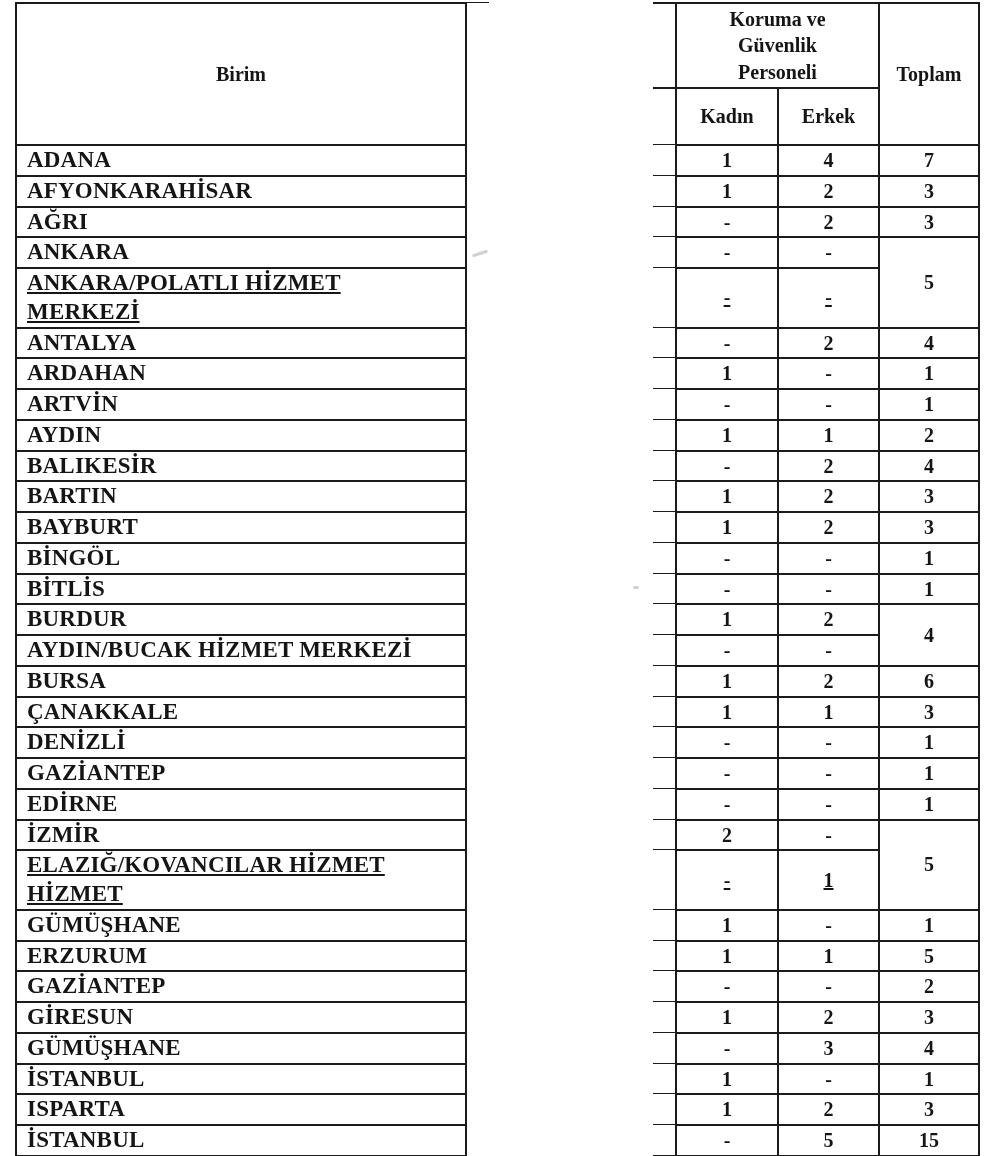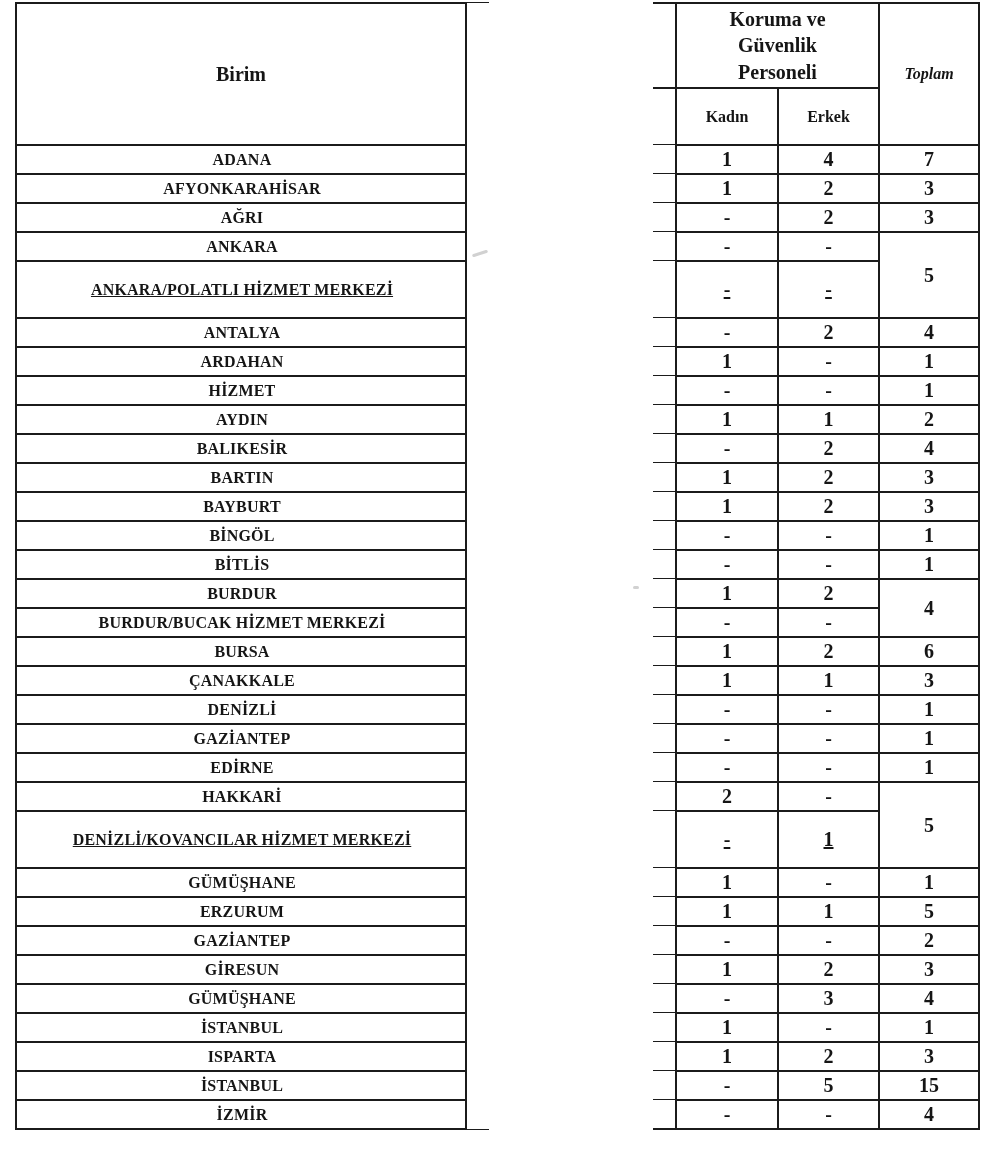--- a/index.html
+++ b/index.html
@@ -53,33 +53,32 @@
     margin-top: 24px;
   }
   th.group {
     font-size: 20px;
     text-align: center;
     vertical-align: middle;
     padding: 2px 26px;
     line-height: 1.32;
   }
   th.sub {
-    font-size: 16px;
+    font-size: 20px;
     text-align: center;
     vertical-align: middle;
   }
   th.toplam {
-    font-size: 16px;
-    text-align: center;
-    vertical-align: middle;
-    font-style: italic;
+    font-size: 20px;
+    text-align: center;
+    vertical-align: middle;
   }
   td.name {
-    font-size: 16px;
-    text-align: center;
+    font-size: 23px;
+    text-align: left;
     vertical-align: middle;
     padding: 0 8px 0 10px;
     line-height: 1.25;
     letter-spacing: 0.2px;
     white-space: normal;
   }
   td.num {
     font-size: 20px;
     text-align: center;
     vertical-align: middle;
@@ -189,21 +188,21 @@
           <td class="num">4</td>
         </tr>
         <tr>
           <td class="name">ARDAHAN</td>
           <td class="gap"></td>
           <td class="num kcell">1</td>
           <td class="num">-</td>
           <td class="num">1</td>
         </tr>
         <tr>
-          <td class="name">HİZMET</td>
+          <td class="name">ARTVİN</td>
           <td class="gap"></td>
           <td class="num kcell">-</td>
           <td class="num">-</td>
           <td class="num">1</td>
         </tr>
         <tr>
           <td class="name">AYDIN</td>
           <td class="gap"></td>
           <td class="num kcell">1</td>
           <td class="num">1</td>
@@ -245,21 +244,21 @@
           <td class="num">1</td>
         </tr>
         <tr>
           <td class="name">BURDUR</td>
           <td class="gap"></td>
           <td class="num kcell">1</td>
           <td class="num">2</td>
           <td class="num" rowspan="2">4</td>
         </tr>
         <tr>
-          <td class="name">BURDUR/BUCAK HİZMET MERKEZİ</td>
+          <td class="name">AYDIN/BUCAK HİZMET MERKEZİ</td>
           <td class="gap"></td>
           <td class="num kcell">-</td>
           <td class="num">-</td>
         </tr>
         <tr>
           <td class="name">BURSA</td>
           <td class="gap"></td>
           <td class="num kcell">1</td>
           <td class="num">2</td>
           <td class="num">6</td>
@@ -286,28 +285,28 @@
           <td class="num">1</td>
         </tr>
         <tr>
           <td class="name">EDİRNE</td>
           <td class="gap"></td>
           <td class="num kcell">-</td>
           <td class="num">-</td>
           <td class="num">1</td>
         </tr>
         <tr>
-          <td class="name">HAKKARİ</td>
+          <td class="name">İZMİR</td>
           <td class="gap"></td>
           <td class="num kcell">2</td>
           <td class="num">-</td>
           <td class="num" rowspan="2">5</td>
         </tr>
         <tr class="tall">
-          <td class="name">DENİZLİ/KOVANCILAR HİZMET MERKEZİ</td>
+          <td class="name">ELAZIĞ/KOVANCILAR HİZMET HİZMET</td>
           <td class="gap"></td>
           <td class="num kcell">-</td>
           <td class="num">1</td>
         </tr>
         <tr>
           <td class="name">GÜMÜŞHANE</td>
           <td class="gap"></td>
           <td class="num kcell">1</td>
           <td class="num">-</td>
           <td class="num">1</td>

